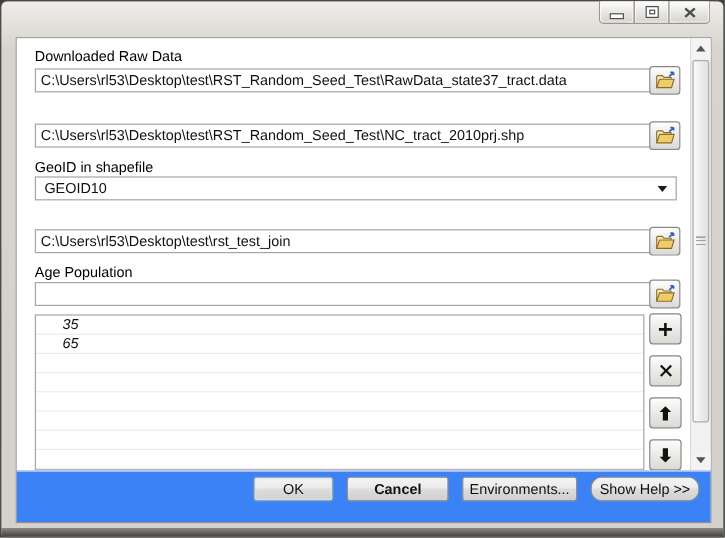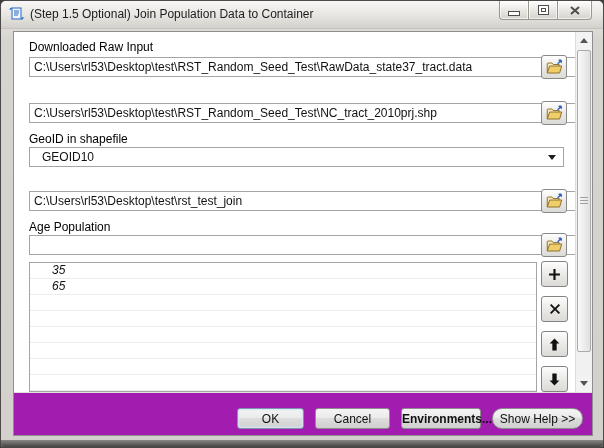--- a/index.html
+++ b/index.html
@@ -47,36 +47,36 @@
   .g-max-inner{display:block;width:3px;height:2px;border:1px solid #4e4e4e;background:#fff;}
   
   .panel{
     position:absolute;left:12px;top:30px;width:580px;height:405px;
     border:1px solid #8f8f8f;background:#ffffff;box-sizing:border-box;
   }
   .params{position:absolute;left:0;right:0;top:0;bottom:43px;background:#fff;}
   .field-label{position:absolute;left:15px;font-size:12px;color:#000;white-space:nowrap;}
   .lab1{top:8px}.lab2{top:55px}.lab3{top:100px}.lab4{top:160px}.lab5{top:188px}
   .text-input{
-    position:absolute;left:15px;width:560px;height:20px;box-sizing:border-box;
+    position:absolute;left:15px;width:519px;height:20px;box-sizing:border-box;
     border:1px solid #a5a5a5;background:#fff;font-family:"Liberation Sans","DejaVu Sans",sans-serif;
     font-size:12px;color:#111;padding:0 4px;outline:none;
   }
   .in1{top:25px}.in2{top:71px}.in4{top:159px}.in5{top:203px}
   .browse-btn{
     position:absolute;left:527px;width:26px;height:24px;box-sizing:border-box;
     border:1px solid #898989;border-radius:3px;
     background:linear-gradient(#fefefe,#ebeae7 50%,#dcdad6);
     display:flex;align-items:center;justify-content:center;padding:0;cursor:default;
   }
   .br1{top:23px}.br2{top:69px}.br4{top:157px}.br5{top:201px}
   .combo{
     position:absolute;left:15px;top:115px;width:535px;height:20px;box-sizing:border-box;
     border:1px solid #a5a5a5;background:#fff;font-size:12px;color:#111;
-    line-height:18px;padding-left:12px;cursor:default;
+    line-height:18px;padding-left:7px;cursor:default;
   }
   .combo-caret{
     position:absolute;right:7px;top:7px;width:0;height:0;
     border-left:4px solid transparent;border-right:4px solid transparent;
     border-top:5px solid #1d1d1d;
   }
   
   .age-list{
     position:absolute;left:15px;top:230px;width:508px;height:130px;box-sizing:border-box;
     border:1px solid #a5a5a5;background:#fff;overflow:hidden;font-style:italic;
@@ -108,72 +108,61 @@
   .scroll-thumb{
     position:absolute;left:1px;right:1px;top:18px;height:300px;
     border:1px solid #ababab;border-radius:2px;
     background:linear-gradient(to right,#fafafa,#e0e0e0);
     display:flex;align-items:center;justify-content:center;
   }
   .thumb-grip{width:8px;height:8px;background:repeating-linear-gradient(#9f9f9f 0 1px,transparent 1px 3px);}
   
   .footer{
     position:absolute;left:0;right:0;bottom:0;height:43px;
-    background:#a21caf;border-top:1px solid #e2e1df;box-sizing:border-box;
+    background:#3b82f6;border-top:1px solid #e2e1df;box-sizing:border-box;
     display:flex;justify-content:flex-end;align-items:flex-start;
-    gap:11px;padding:15px 9px 0 0;
+    gap:11px;padding:4px 9px 0 0;
   }
   .dlg-btn{
     height:21px;box-sizing:border-box;
     border:1px solid #8e8e8e;border-radius:3px;
     background:linear-gradient(#f4f4f4,#ebebeb 45%,#dddddd 50%,#cfcfcf);
     font-family:"Liberation Sans","DejaVu Sans",sans-serif;font-size:12px;color:#111;
     padding:0;cursor:default;
   }
   .btn-ok{width:67px;border-color:#7d96ad;box-shadow:inset 0 0 2px 1px #d6e6f3;}
-  .btn-cancel{width:75px;}
-  .btn-env{width:80px;font-weight:bold;}
+  .btn-cancel{width:85px;font-weight:bold;}
+  .btn-env{width:96px;}
   .btn-help{width:91px;border-radius:10px;}
 </style>
 </head>
 <body>
 
 <div class="window">
 
-  <div class="titlebar">
-    <span class="title-icon">
-      <svg width="16" height="16" viewBox="0 0 16 16">
-        <path d="M3 2 q-2 .3 -2 2" stroke="#2b66c2" stroke-width="1.2" fill="none"></path>
-        <rect x="3" y="2" width="9" height="11" fill="#eef4fc" stroke="#2b66c2" stroke-width="1"></rect>
-        <path d="M12 13 q2 0 2 -2" stroke="#2b66c2" stroke-width="1.2" fill="none"></path>
-        <path d="M5 5h5 M5 7h5 M5 9h4" stroke="#2b66c2" stroke-width="1"></path>
-      </svg>
-    </span>
-    <span class="title-text">(Step 1.5 Optional) Join Population Data to Container</span>
-  </div>
   <div class="win-controls">
     <button class="win-btn min" title="">
       <span class="g-min"></span>
     </button>
     <button class="win-btn max">
       <span class="g-max">
           <span class="g-max-inner"></span>
         </span>
     </button>
     <button class="win-btn close">
       <svg width="10" height="9" viewBox="0 0 10 9">
         <path d="M1 1 L9 8 M9 1 L1 8" stroke="#4e4e4e" stroke-width="2" fill="none"></path>
       </svg>
     </button>
   </div>
 
   <div class="panel">
     <div class="params">
 
-      <div class="field-label lab1">Downloaded Raw Input</div>
+      <div class="field-label lab1">Downloaded Raw Data</div>
       <input class="text-input in1" type="text" value="C:\Users\rl53\Desktop\test\RST_Random_Seed_Test\RawData_state37_tract.data" style="">
       <button class="browse-btn br1">
         <svg width="17" height="17" viewBox="0 0 16 16">
           <path d="M1.2 13.2 V4.6 Q1.2 3.8 2 3.8 H5.6 L6.8 5.2 H12.4 V6.6" fill="#f7ecc0" stroke="#8a6d2a" stroke-width="0.9"></path>
           <path d="M3.4 6.6 H14.8 L12.8 13.2 H1.2 Z" fill="#efce6a" stroke="#8a6d2a" stroke-width="0.9"></path>
           <path d="M11 4.4 L14.4 1.2 M14.4 1.2 v2.3 M14.4 1.2 h-2.5" stroke="#2e5fc4" stroke-width="1.3" fill="none"></path>
         </svg>
       </button>
 
       <input class="text-input in2" type="text" value="C:\Users\rl53\Desktop\test\RST_Random_Seed_Test\NC_tract_2010prj.shp" style="">

